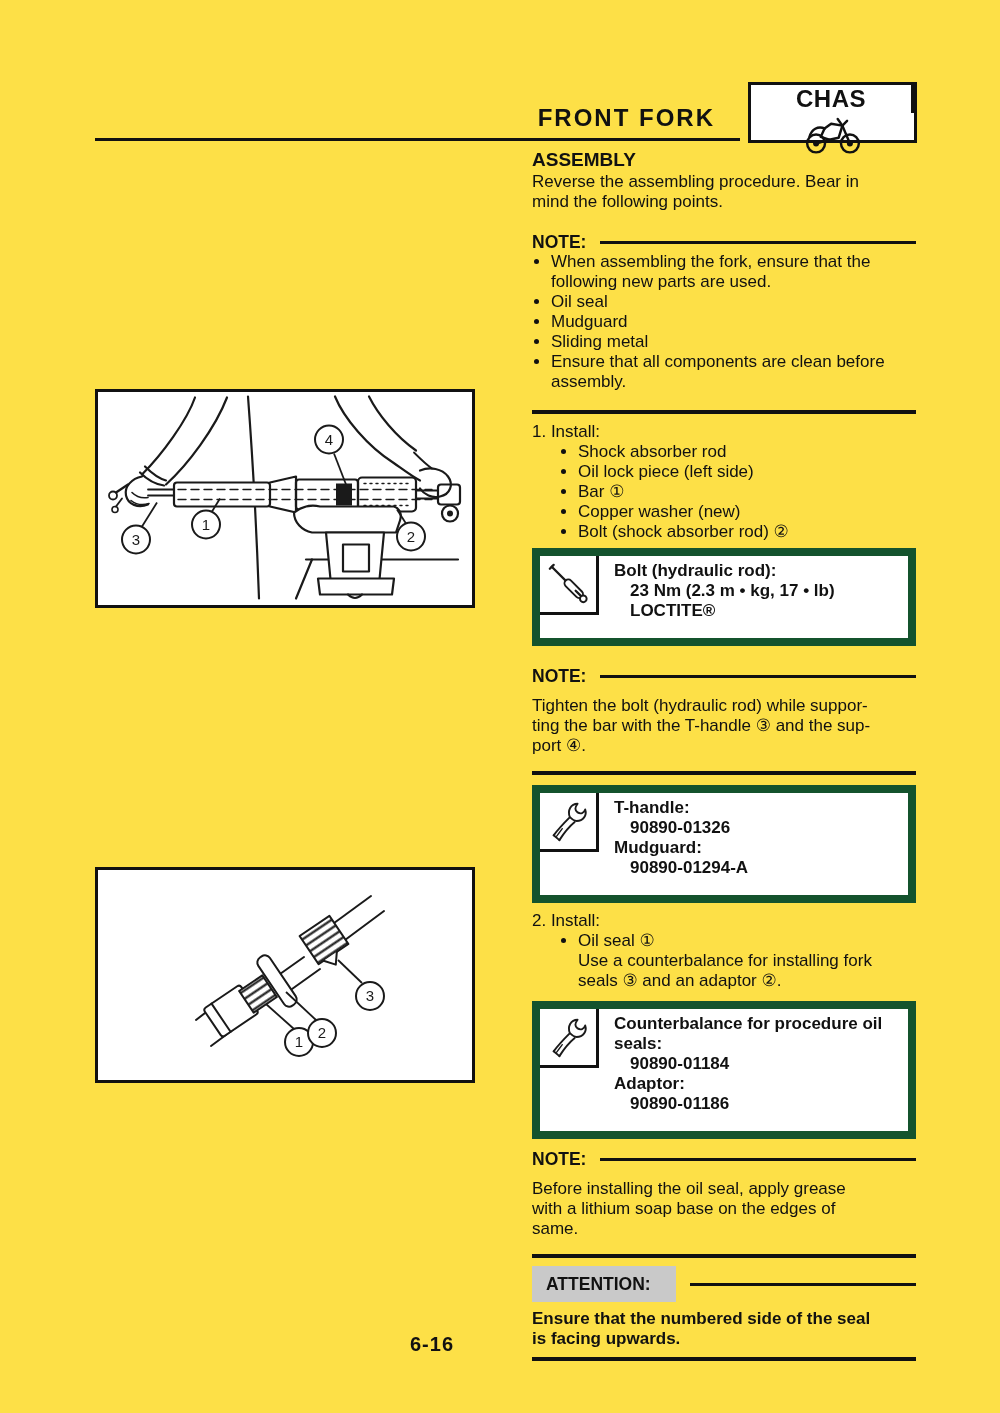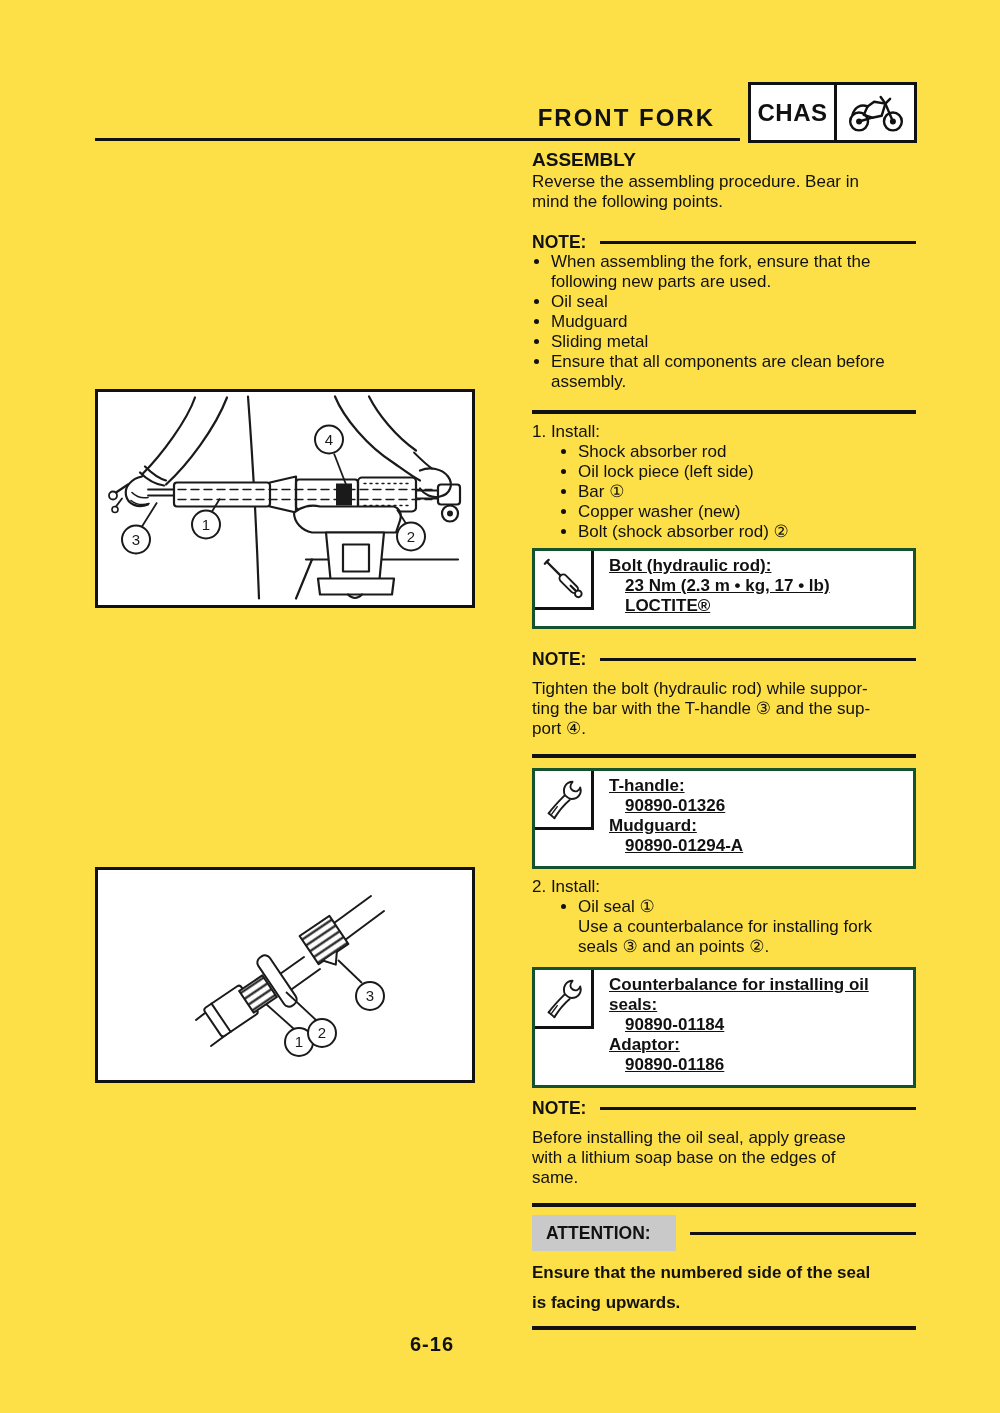--- a/index.html
+++ b/index.html
@@ -9,21 +9,21 @@
     overflow:hidden;
   }
   
   .title {
     position:absolute; top:104px; left:95px; width:620px; text-align:right;
     font-size:24px; font-weight:bold; letter-spacing:2px;
   }
   .title-rule { position:absolute; top:138px; left:95px; width:645px; height:3px; background:#111; }
   .badge {
     position:absolute; left:748px; top:82px; width:169px; height:61px;
-    border:3px solid #111; box-sizing:border-box; display:flex; background:#fff;
+    border:3px solid #111; box-sizing:border-box; display:flex; background:#fff;flex-direction:column;
   }
   .badge-label {
     flex:1.08; display:flex; align-items:center; justify-content:center;
     font-size:24px; font-weight:bold; border-right:3px solid #111; letter-spacing:0.5px;
   }
   .badge-iconcell { flex:1; display:flex; align-items:center; justify-content:center; }
   
   .figure {
     position:absolute; left:95px; width:380px; border:3px solid #111;
     box-sizing:border-box; background:#fff;
@@ -31,33 +31,33 @@
   .fig1 { top:389px; height:219px; }
   .fig2 { top:867px; height:216px; }
   .figure svg { display:block; width:100%; height:100%; }
   
   .rcol {
     position:absolute; left:532px; top:150px; width:384px;
     font-size:17px; line-height:20px;
   }
   .h-bold { font-weight:bold; font-size:19px; }
   .para { white-space:pre-line; }
-  .para.bold { font-weight:bold; line-height:30px; }
+  .para.bold { font-weight:bold; line-height:20px; }
   .para.cont { margin-left:46px; }
   .note-hdr { display:flex; align-items:center; font-weight:bold; font-size:17.5px; }
   .note-line { flex:1; height:3px; background:#111; margin-left:14px; }
   .rule { height:4px; background:#111; }
   ul.bullets { margin:0; padding-left:19px; list-style:disc; }
   ul.bullets li { white-space:pre-line; }
   ul.bullets.sub { padding-left:46px; }
   .step-title { }
   
   .specbox {
-    position:relative; border:3px solid #14532d; box-sizing:border-box;
-    padding:5px 8px 10px 74px; font-weight:bold; min-height:68px; background:#fff;text-decoration:underline;
+    position:relative; border:8px solid #14532d; box-sizing:border-box;
+    padding:5px 8px 17px 74px; font-weight:bold; min-height:68px; background:#fff;
   }
   .specbox .spec-icon {
     position:absolute; left:0; top:0; width:56px; height:56px;
     border-right:3px solid #111; border-bottom:3px solid #111;
     display:flex; align-items:center; justify-content:center; background:#fff;
   }
   .spec-line { line-height:20px; }
   .spec-line.ind { padding-left:16px; }
   
   .attn-hdr { display:flex; align-items:center; }
@@ -293,33 +293,33 @@
       <div class="spec-line ind">90890-01326</div>
       <div class="spec-line">Mudguard:</div>
       <div class="spec-line ind">90890-01294-A</div>
     </div>
 
     <div class="step-title mt8">2. Install:</div>
     <ul class="bullets sub">
       <li>Oil seal ①</li>
     </ul>
     <div class="para cont">Use a counterbalance for installing fork
-seals ③ and an points ②.</div>
+seals ③ and an adaptor ②.</div>
 
     <div class="specbox mt10">
       <div class="spec-icon">
         <svg viewBox="0 0 46 46" width="44" height="44" fill="none" stroke="#1a1a1a" stroke-width="2" stroke-linecap="round" stroke-linejoin="round">
           <path d="M8,38 C14,30 20,24 25,19"></path>
           <path d="M14,43 C19,35 24,29 30,24"></path>
           <path d="M8,38 L14,43"></path>
           <path d="M25,19 C22,12 26,5 33,5 C30,9 30,12 33,14 C36,16 40,15 41,11 C43,17 39,23 32,23 C30,23 27,21 25,19 Z" fill="#fff"></path>
           <path d="M11,39 l3,-4 M14,35 l3,-4" stroke-width="1.4"></path>
         </svg>
       </div>
-      <div class="spec-line">Counterbalance for installing oil</div>
+      <div class="spec-line">Counterbalance for procedure oil</div>
       <div class="spec-line">seals:</div>
       <div class="spec-line ind">90890-01184</div>
       <div class="spec-line">Adaptor:</div>
       <div class="spec-line ind">90890-01186</div>
     </div>
 
     <div class="note-hdr mt10">
       <span>NOTE:</span>
       <span class="note-line"></span>
     </div>

